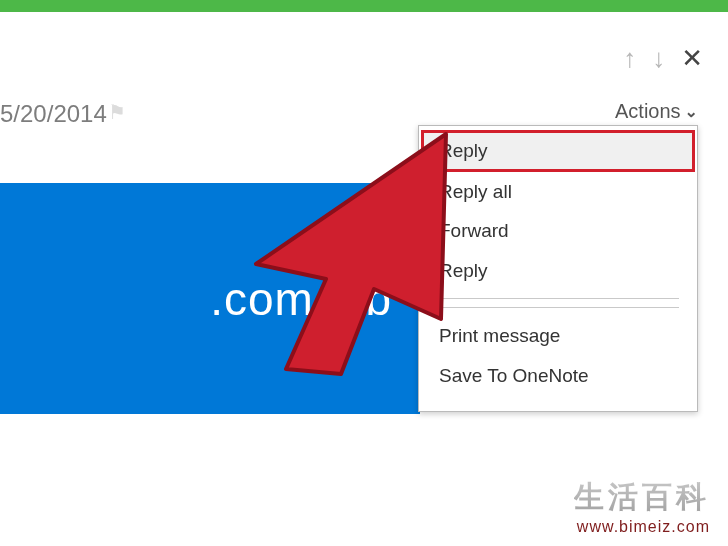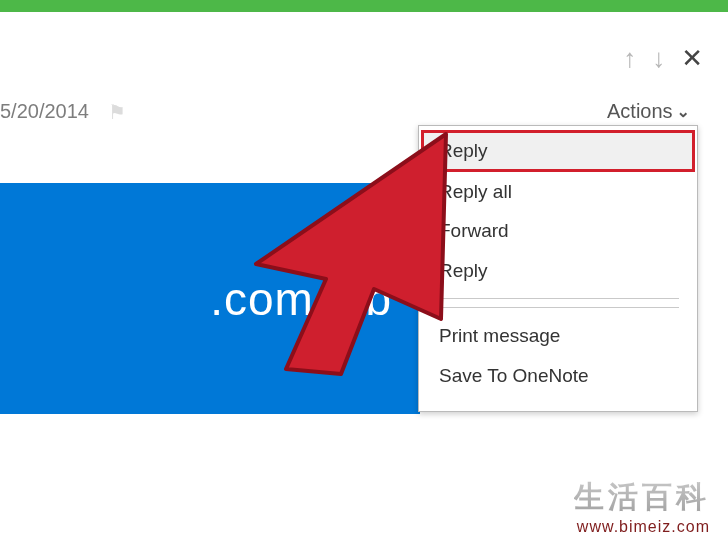--- a/index.html
+++ b/index.html
@@ -34,34 +34,34 @@
     font-size: 26px;
     font-weight: 300;
     color: #444;
     line-height: 1;
   }
   .date {
     position: absolute;
     left: 0;
     top: 100px;
     color: #7d7d7d;
-    font-size: 20px;
+    font-size: 24px;
     font-weight: 300;
   }
   .flag {
     position: absolute;
     left: 108px;
     top: 100px;
     color: #dcdcdc;
     font-size: 20px;
   }
   .actions-trigger {
     position: absolute;
     top: 100px;
-    right: 38px;
+    right: 30px;
     color: #555;
     font-size: 20px;
     font-weight: 400;
     display: flex;
     align-items: center;
     gap: 4px;
   }
   .chev {
     font-size: 16px;
     font-weight: bold;

